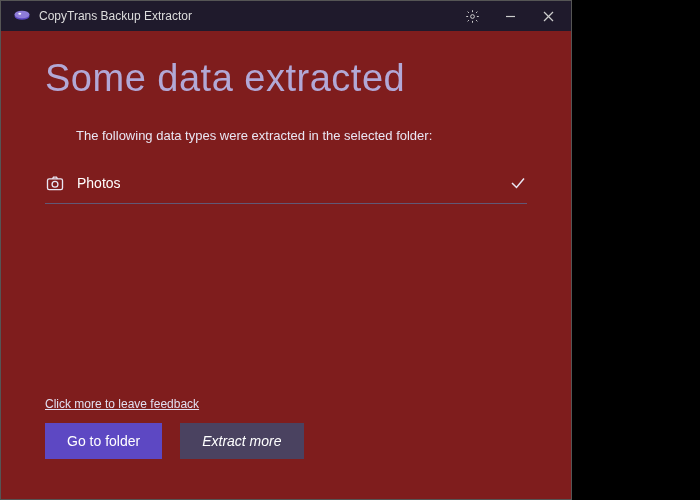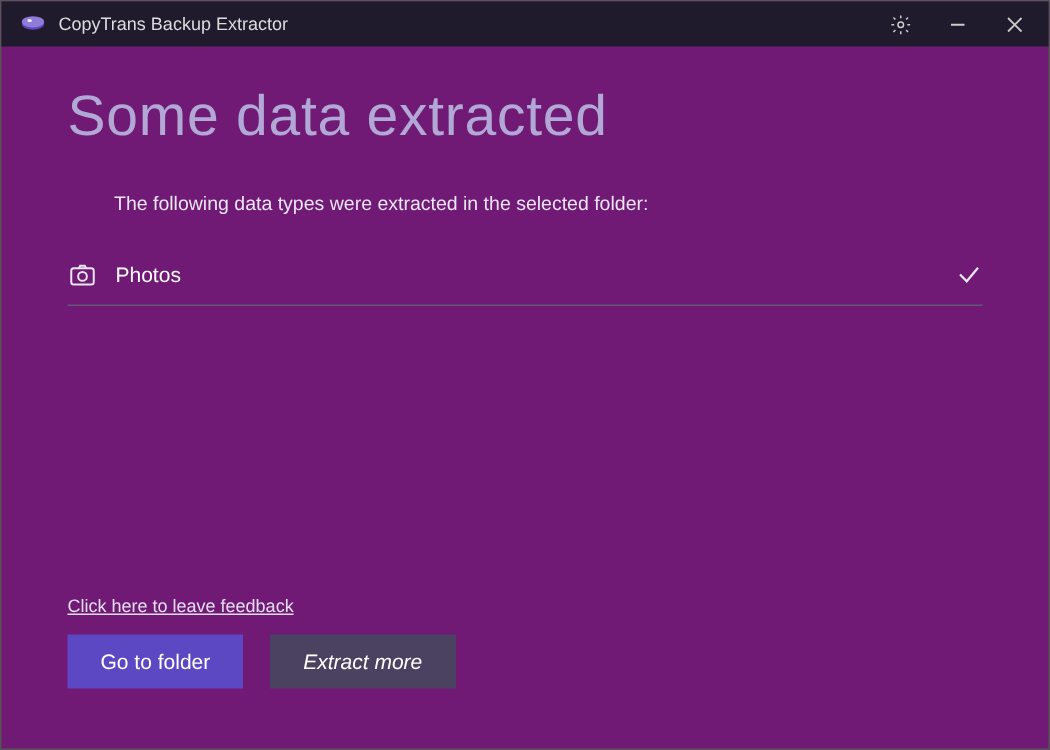--- a/index.html
+++ b/index.html
@@ -2,23 +2,23 @@
 <html><head>
 <meta charset="utf-8">
 <style>
   * { margin: 0; padding: 0; box-sizing: border-box; }
   html, body { width: 700px; height: 500px; overflow: hidden; }
   body {
     background: #000;
     font-family: "Segoe UI", Arial, sans-serif;
   }
   .window {
-    width: 700px;
+    width: 572px;
     height: 500px;
-    background: #701a75;
+    background: #7f1d1d;
     border: 1px solid #555;
     display: flex;
     flex-direction: column;
   }
   .titlebar {
     height: 30px;
     background: #1f1a2c;
     display: flex;
     align-items: center;
     padding: 0 8px 0 12px;
@@ -149,21 +149,21 @@
       <span class="row-spacer"></span>
       <span class="check">
         <svg width="18" height="18" viewBox="0 0 24 24" fill="none" stroke="currentColor" stroke-width="2">
           <polyline points="4,12 10,18 20,6"></polyline>
         </svg>
       </span>
     </div>
 
     <div class="grow"></div>
 
-    <a class="feedback">Click here to leave feedback</a>
+    <a class="feedback">Click more to leave feedback</a>
 
     <div class="buttons">
       <button class="btn primary">Go to folder</button>
       <button class="btn secondary">Extract more</button>
     </div>
   </div>
 
 </div>
 
 </body></html>

